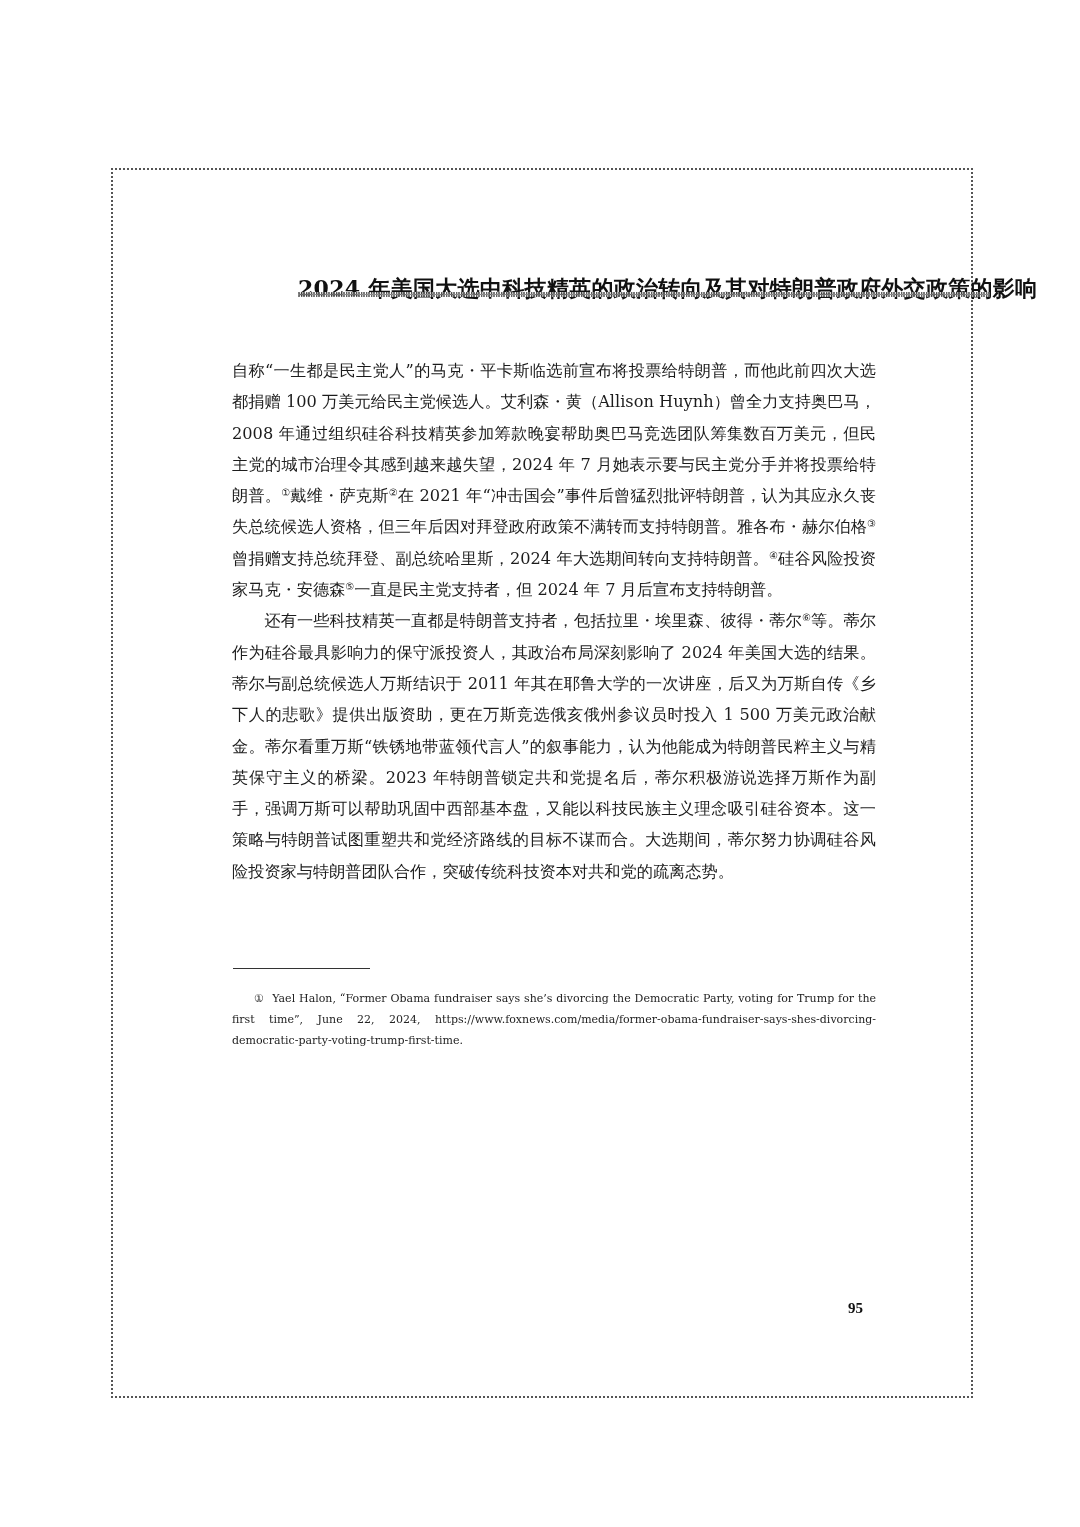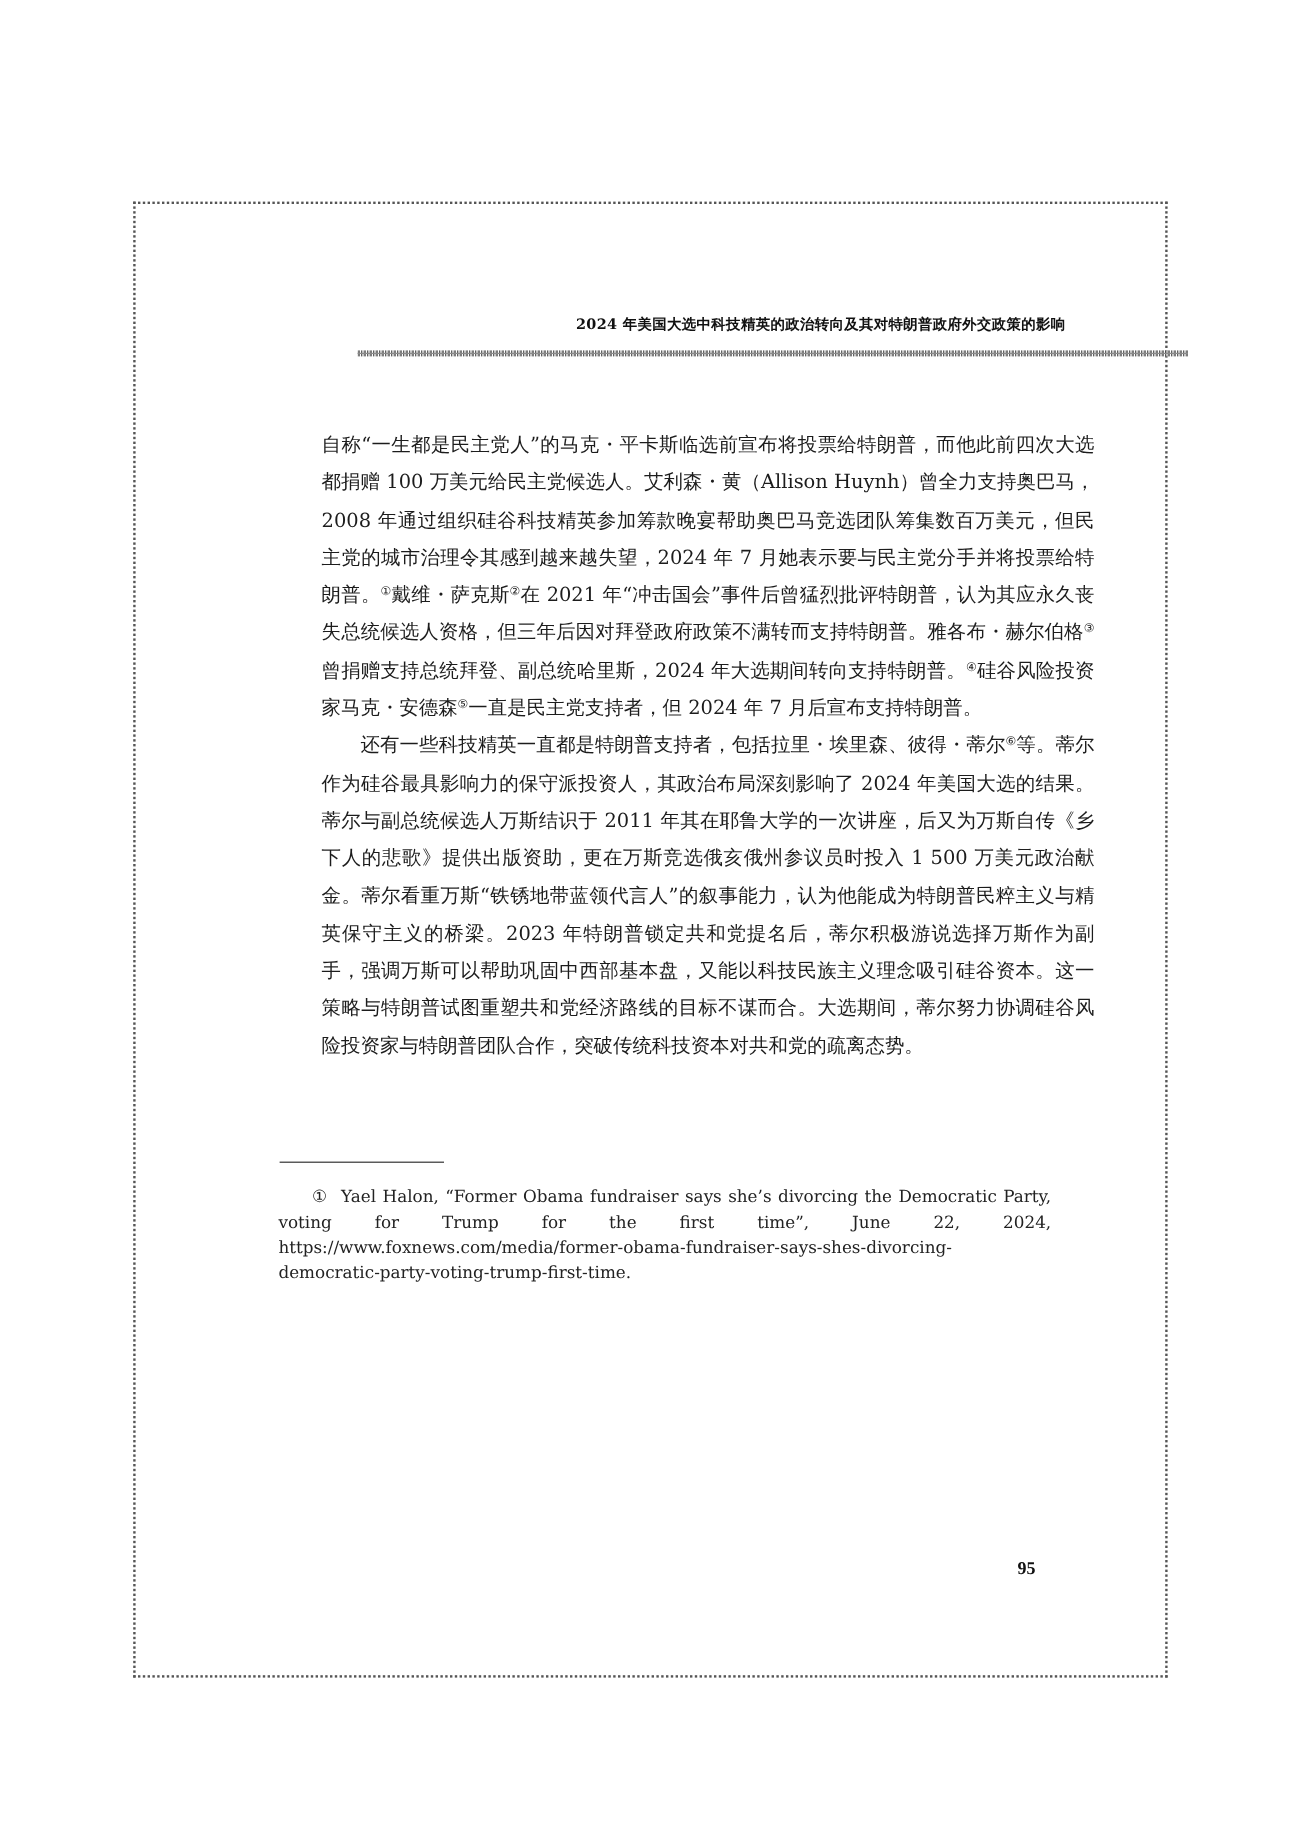--- a/index.html
+++ b/index.html
@@ -1,27 +1,27 @@
 <!DOCTYPE html>
 <html><head>
 <meta charset="utf-8">
 <style>
   html, body { margin: 0; padding: 0; background: #ffffff; }
   body { width: 1080px; height: 1527px; position: relative; overflow: hidden; font-family: "DejaVu Serif", "Liberation Serif", serif; color: #1a1a1a; }
   .frame { position: absolute; left: 111px; top: 168px; width: 862px; height: 1230px; border: 2px dotted #555; box-sizing: border-box; }
-  .running-head { position: absolute; left: 298px; top: 262px; width: 590px; text-align: right; font-family: "DejaVu Serif", serif; font-weight: bold; font-size: 12px; letter-spacing: 0.3px; color: #111; white-space: nowrap; }
+  .running-head { position: absolute; left: 298px; top: 274px; width: 590px; text-align: right; font-family: "DejaVu Serif", serif; font-weight: bold; font-size: 22px; letter-spacing: 0.3px; color: #111; white-space: nowrap; }
   .head-rule { position: absolute; left: 298px; top: 292px; width: 692px; height: 5px;
     background: repeating-linear-gradient(90deg, #666 0 2px, #fff 2px 3px, #444 3px 4px, #bbb 4px 5px); opacity: 0.85; }
   .head-rule::after { content: ""; position: absolute; left: 0; right: 0; top: 2px; height: 1px; background: #777; }
-  .body-text { position: absolute; left: 232px; top: 355px; width: 644px; font-family: "DejaVu Serif", serif; font-size: 16.2px; line-height: 31.3px; text-align: justify; color: #1c1c1c; margin-left: 36px; }
+  .body-text { position: absolute; left: 232px; top: 355px; width: 644px; font-family: "DejaVu Serif", serif; font-size: 16.2px; line-height: 31.3px; text-align: justify; color: #1c1c1c; }
   .body-text p { margin: 0; }
   .body-text p.indent { text-indent: 2em; }
   sup.fn { font-size: 10px; vertical-align: 5px; line-height: 0; }
   .fn-rule { position: absolute; left: 233px; top: 968px; width: 137px; height: 1px; background: #333; }
-  .footnotes { position: absolute; left: 232px; top: 988px; width: 644px; font-family: "DejaVu Serif", serif; font-size: 14px; line-height: 21px; text-align: justify; color: #222; }
+  .footnotes { position: absolute; left: 232px; top: 988px; width: 644px; font-family: "DejaVu Serif", serif; font-size: 11px; line-height: 21px; text-align: justify; color: #222; }
   .footnotes p { margin: 0; text-indent: 2em; }
   .page-number { position: absolute; left: 848px; top: 1300px; font-family: "Liberation Serif", serif; font-weight: bold; font-size: 15px; color: #111; }
 </style>
 </head>
 <body>
 
 <div class="frame"></div>
 
 <div class="running-head">2024 年美国大选中科技精英的政治转向及其对特朗普政府外交政策的影响</div>
 <div class="head-rule"></div>

